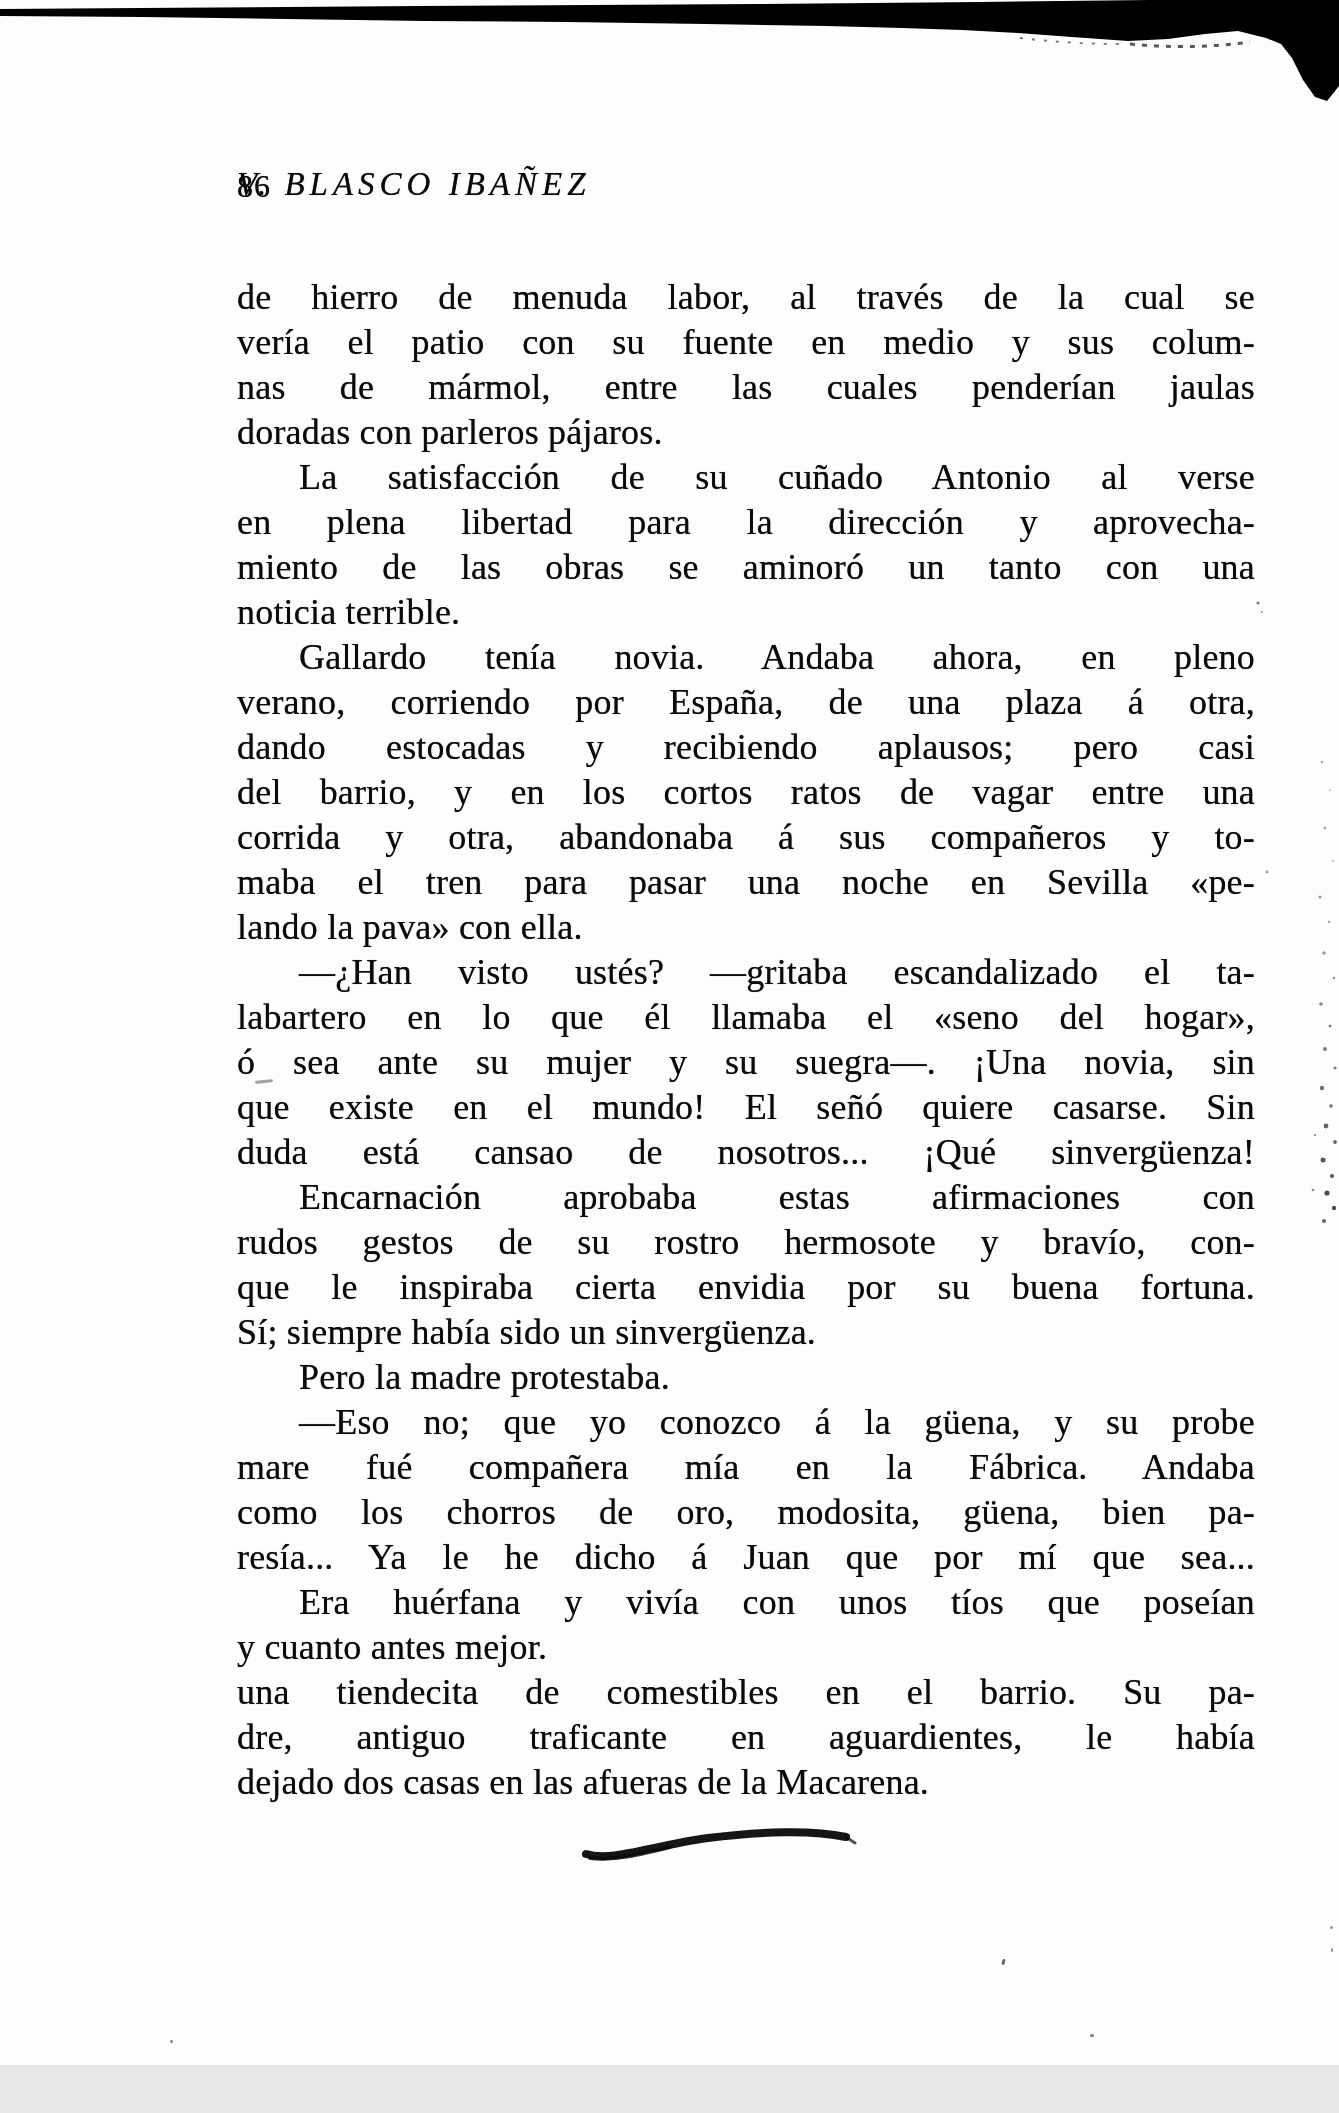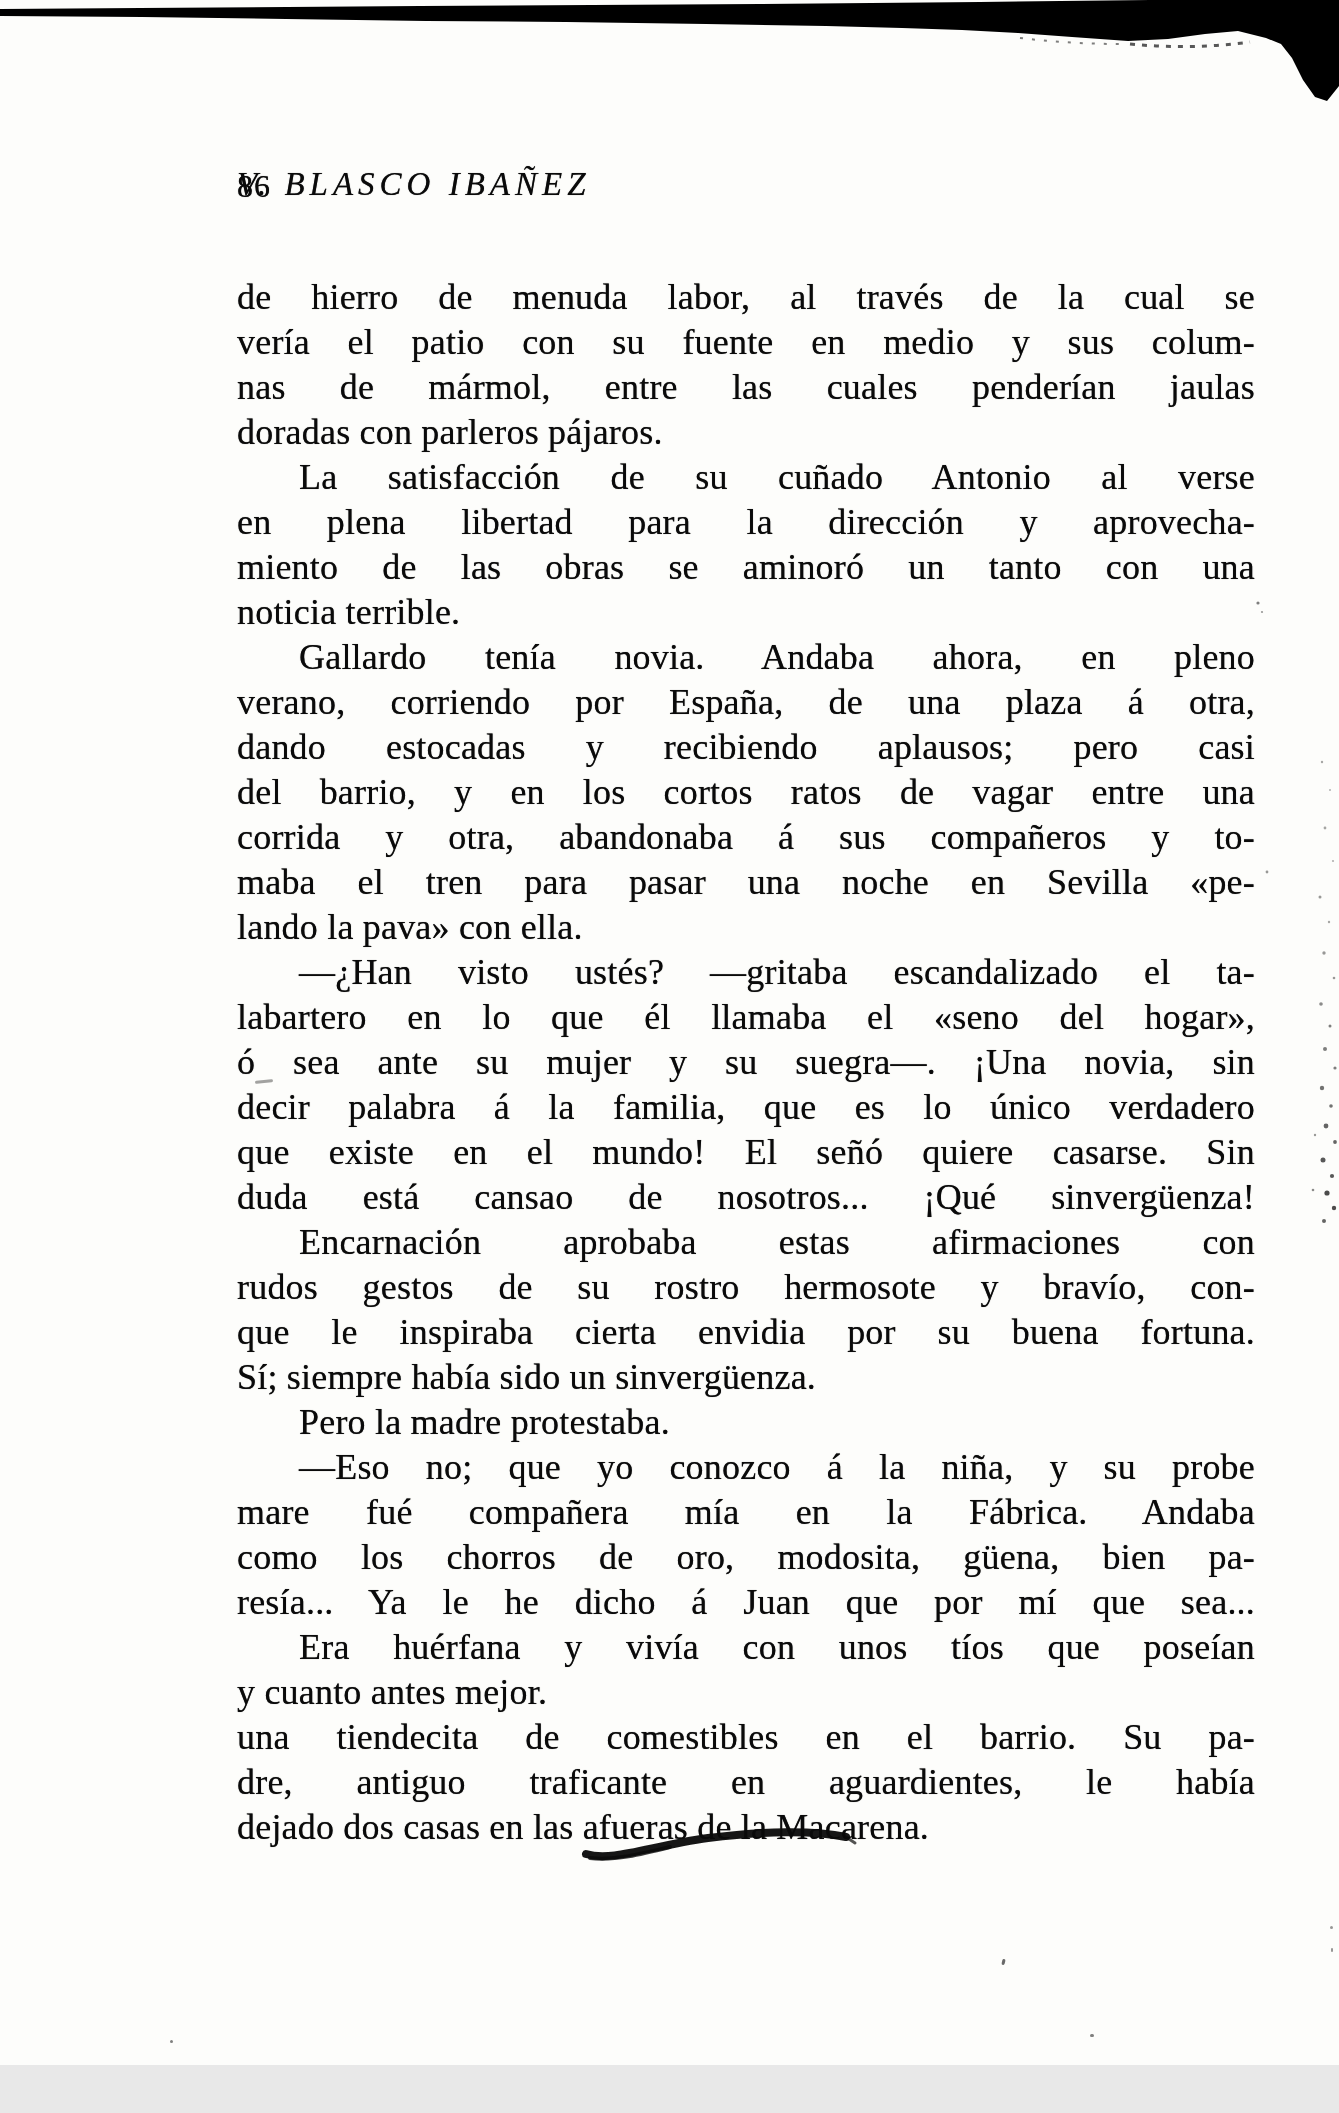--- a/index.html
+++ b/index.html
@@ -84,29 +84,28 @@
       <div class="line ind">Gallardo tenía novia. Andaba ahora, en pleno</div>
       <div class="line">verano, corriendo por España, de una plaza á otra,</div>
       <div class="line">dando estocadas y recibiendo aplausos; pero casi</div>
       <div class="line">del barrio, y en los cortos ratos de vagar entre una</div>
       <div class="line">corrida y otra, abandonaba á sus compañeros y to-</div>
       <div class="line">maba el tren para pasar una noche en Sevilla «pe-</div>
       <div class="line noJ">lando la pava» con ella.</div>
       <div class="line ind">—¿Han visto ustés? —gritaba escandalizado el ta-</div>
       <div class="line">labartero en lo que él llamaba el «seno del hogar»,</div>
       <div class="line">ó sea ante su mujer y su suegra—. ¡Una novia, sin</div>
-      <div class="line">decir palabra á la familia, que es lo único verdadero</div>
       <div class="line">que existe en el mundo! El señó quiere casarse. Sin</div>
       <div class="line">duda está cansao de nosotros... ¡Qué sinvergüenza!</div>
       <div class="line ind">Encarnación aprobaba estas afirmaciones con</div>
       <div class="line">rudos gestos de su rostro hermosote y bravío, con-</div>
       <div class="line">que le inspiraba cierta envidia por su buena fortuna.</div>
       <div class="line noJ">Sí; siempre había sido un sinvergüenza.</div>
       <div class="line noJ ind">Pero la madre protestaba.</div>
-      <div class="line ind">—Eso no; que yo conozco á la niña, y su probe</div>
+      <div class="line ind">—Eso no; que yo conozco á la güena, y su probe</div>
       <div class="line">mare fué compañera mía en la Fábrica. Andaba</div>
       <div class="line">como los chorros de oro, modosita, güena, bien pa-</div>
       <div class="line">resía... Ya le he dicho á Juan que por mí que sea...</div>
       <div class="line ind">Era huérfana y vivía con unos tíos que poseían</div>
       <div class="line noJ">y cuanto antes mejor.</div>
       <div class="line">una tiendecita de comestibles en el barrio. Su pa-</div>
       <div class="line">dre, antiguo traficante en aguardientes, le había</div>
       <div class="line noJ">dejado dos casas en las afueras de la Macarena.</div>
     </div>
 

